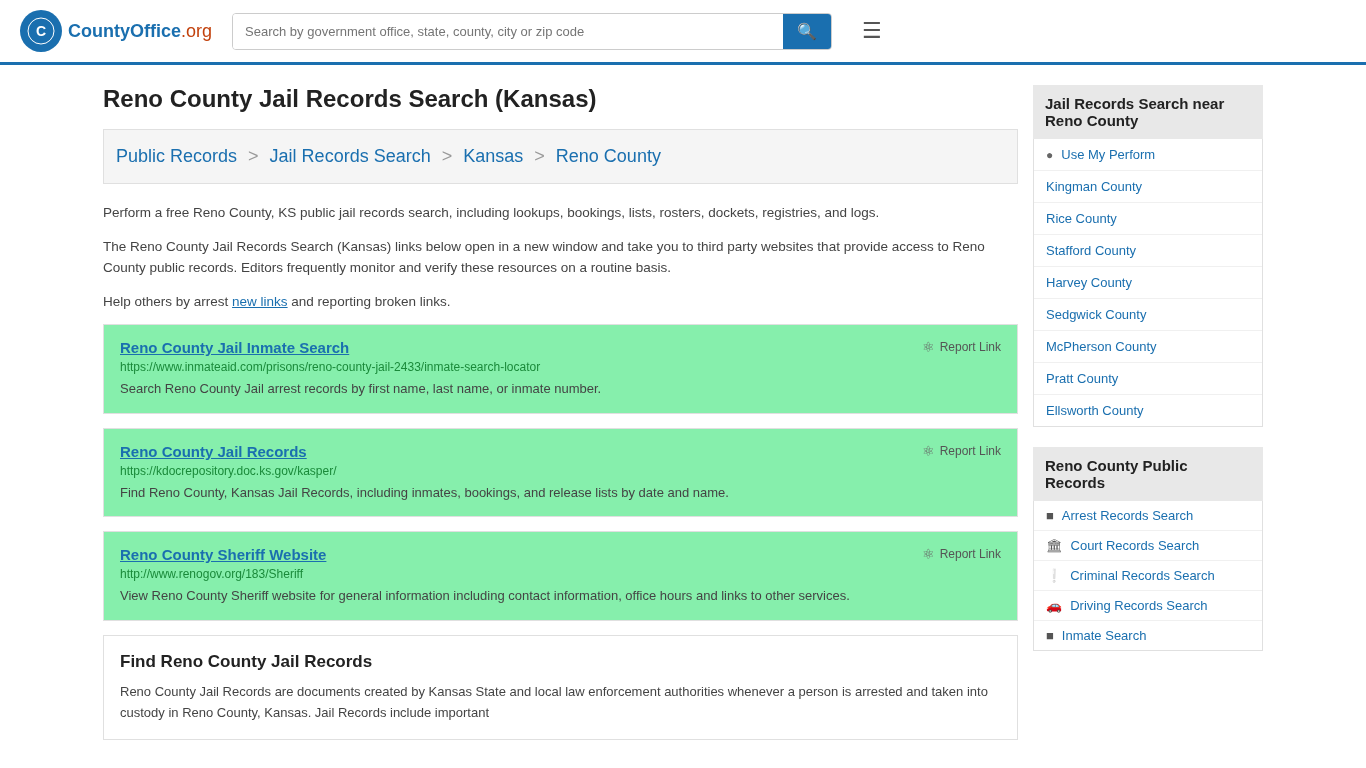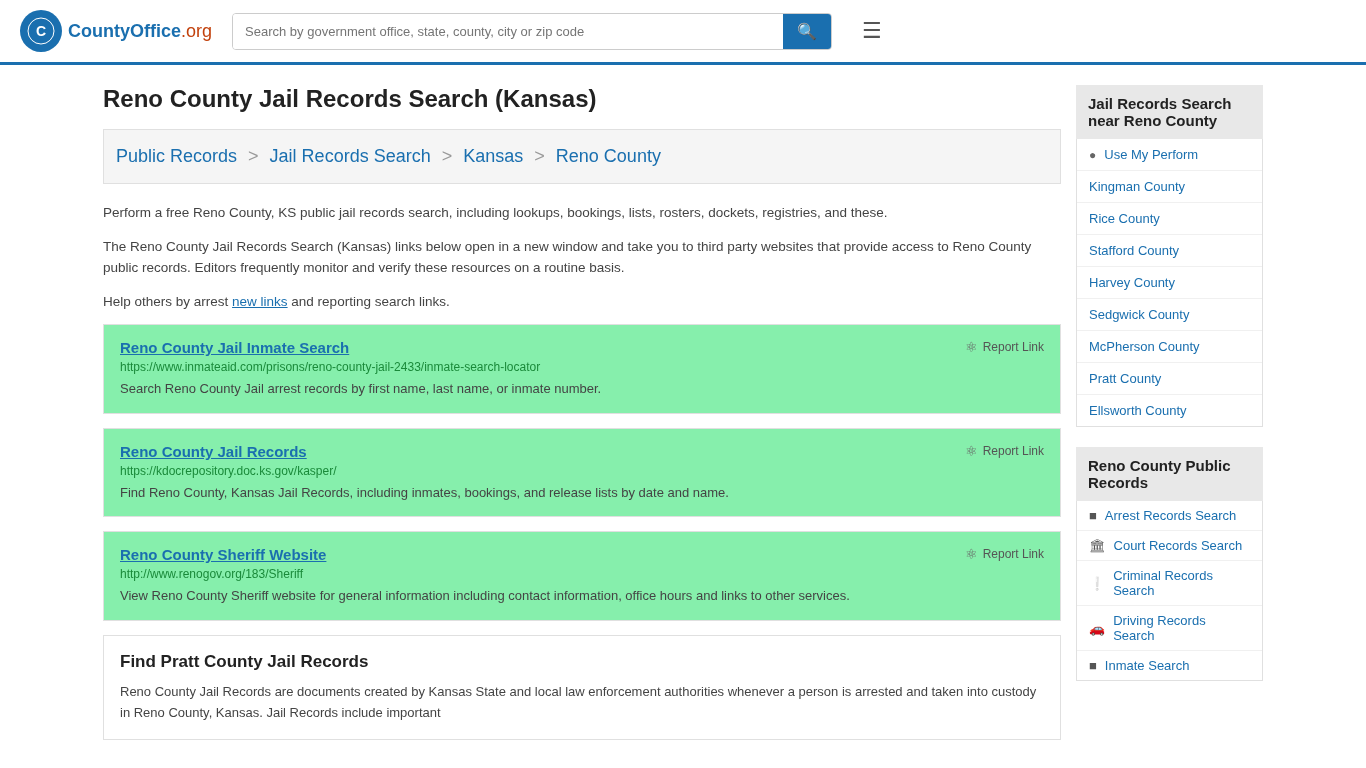--- a/index.html
+++ b/index.html
@@ -174,21 +174,21 @@
       margin-bottom: 10px;
     }
     .find-desc {
       font-size: 13px;
       color: #444;
       line-height: 1.6;
     }
 
     
     .sidebar {
-      width: 187px;
+      width: 230px;
       flex-shrink: 0;
     }
     .sidebar-section {
       margin-bottom: 20px;
     }
     .sidebar-header {
       background: #e8e8e8;
       padding: 10px 12px;
       font-size: 15px;
       font-weight: bold;
@@ -274,24 +274,24 @@
     <div class="breadcrumb">
       <a href="#">Public Records</a>
       <span class="sep">&gt;</span>
       <a href="#">Jail Records Search</a>
       <span class="sep">&gt;</span>
       <a href="#">Kansas</a>
       <span class="sep">&gt;</span>
       <a href="#">Reno County</a>
     </div>
 
-    <p class="description">Perform a free Reno County, KS public jail records search, including lookups, bookings, lists, rosters, dockets, registries, and these.</p>
+    <p class="description">Perform a free Reno County, KS public jail records search, including lookups, bookings, lists, rosters, dockets, registries, and logs.</p>
     <p class="description">The Reno County Jail Records Search (Kansas) links below open in a new window and take you to third party websites that provide access to Reno County public records. Editors frequently monitor and verify these resources on a routine basis.</p>
     <p class="description">
-      <span>Help others by arrest </span><a href="#">new links</a><span> and reporting search links.</span>
+      <span>Help others by arrest </span><a href="#">new links</a><span> and reporting broken links.</span>
     </p>
 
     <div class="result-item">
       <div class="result-header">
         <a class="result-title" href="#">Reno County Jail Inmate Search</a>
         <span class="report-link">
           <span class="report-icon">⚛</span>
           <span>Report Link</span>
         </span>
       </div>
@@ -317,21 +317,21 @@
         <span class="report-link">
           <span class="report-icon">⚛</span>
           <span>Report Link</span>
         </span>
       </div>
       <div class="result-url">http://www.renogov.org/183/Sheriff</div>
       <div class="result-desc">View Reno County Sheriff website for general information including contact information, office hours and links to other services.</div>
     </div>
 
     <div class="find-section">
-      <h2 class="find-title">Find Pratt County Jail Records</h2>
+      <h2 class="find-title">Find Reno County Jail Records</h2>
       <p class="find-desc">Reno County Jail Records are documents created by Kansas State and local law enforcement authorities whenever a person is arrested and taken into custody in Reno County, Kansas. Jail Records include important</p>
     </div>
 
   </div>
 
   <div class="sidebar">
 
     <div class="sidebar-section">
       <div class="sidebar-header">Jail Records Search near Reno County</div>
       <ul class="sidebar-list">

